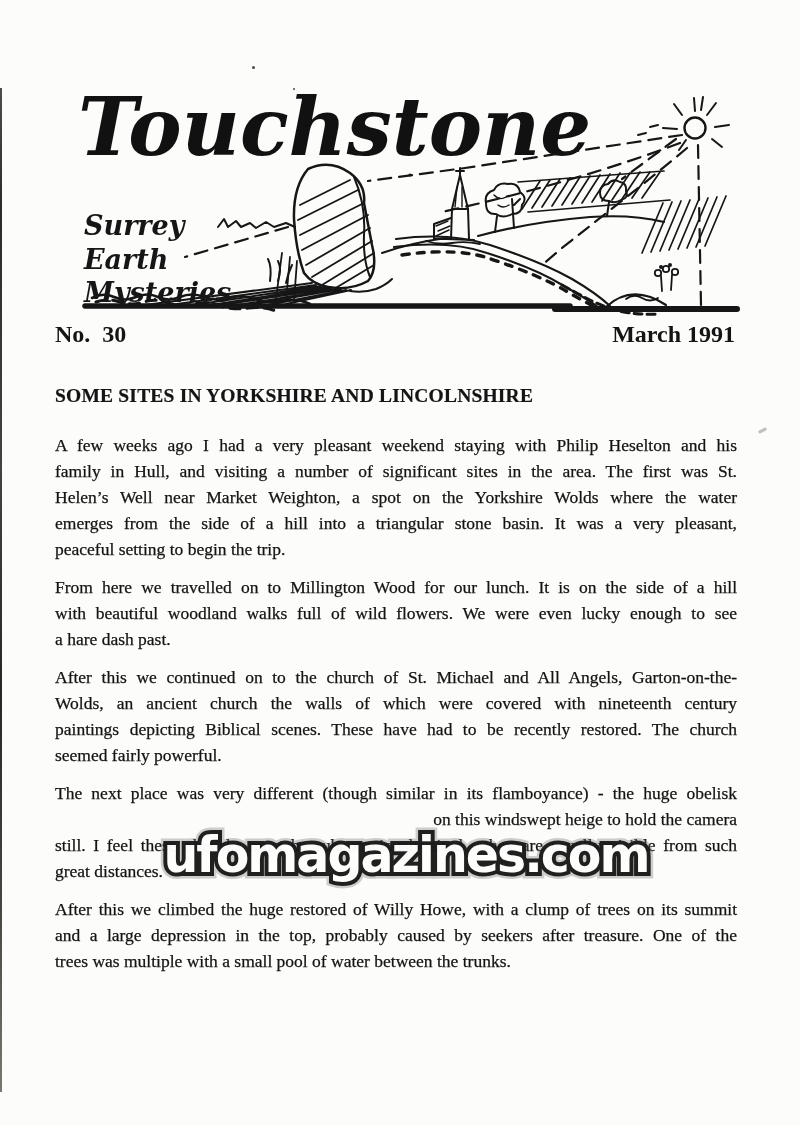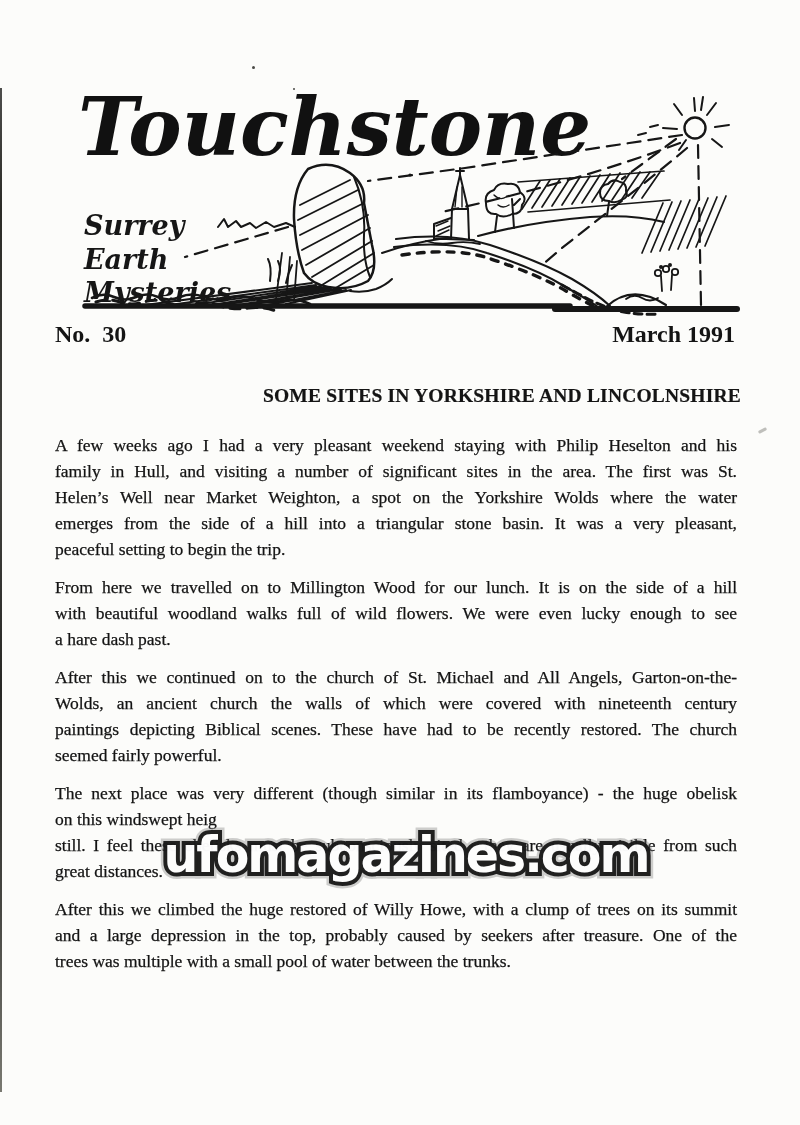--- a/index.html
+++ b/index.html
@@ -22,34 +22,34 @@
 
   .issue-row{
     position:absolute;left:55px;top:321px;width:680px;
     display:flex;justify-content:space-between;
     font-weight:bold;font-size:24px;line-height:26px;
   }
   .issue-row span{white-space:pre;}
 
   .heading{
     position:absolute;left:55px;top:383px;width:686px;
-    text-align:right;font-weight:bold;font-size:19.5px;line-height:26px;
+    text-align:left;font-weight:bold;font-size:19.5px;line-height:26px;
     letter-spacing:.2px;
     -webkit-text-stroke:.2px #111;
   }
 
   .bodycol{
     position:absolute;left:55px;top:432px;width:686px;
     font-size:17.5px;line-height:26px;
     -webkit-text-stroke:.25px #111;
   }
   .para{margin:0 4px 12px 0;}
   .tline{text-align:justify;text-align-last:justify;}
   .tline.last{text-align-last:left;}
-  .tline.gap{display:flex;justify-content:space-between;}
+  .tline.gap{display:flex;justify-content:flex-end;}
 
   .watermark-svg{position:absolute;left:0;top:820px;pointer-events:none;}
 </style>
 </head>
 <body>
 
 <div class="scan-edge"></div>
 <div class="speck" style="left:252px;top:66px;width:3px;height:3px;"></div>
 <div class="speck" style="left:293px;top:88px;width:2px;height:2px;"></div>
 <div class="smudge" style="left:758px;top:429px;"></div>
@@ -175,20 +175,21 @@
     <div class="para">
       <div class="tline">After this we continued on to the church of St. Michael and All Angels, Garton-on-the-</div>
       <div class="tline">Wolds, an ancient church the walls of which were covered with nineteenth century</div>
       <div class="tline">paintings depicting Biblical scenes.  These have had to be recently restored.  The church</div>
       <div class="tline last">seemed fairly powerful.</div>
     </div>
     <div class="para">
       <div class="tline">The next place was very different (though similar in its flamboyance) - the huge obelisk</div>
       <div class="tline gap">
         <span>on this windswept heig</span>
+        <span>e to hold the camera</span>
       </div>
       <div class="tline">still. I feel these obelisks must be subconsciously sited - they are usually visible from such</div>
       <div class="tline last">great distances.</div>
     </div>
     <div class="para">
       <div class="tline">After this we climbed the huge restored of Willy Howe, with a clump of trees on its summit</div>
       <div class="tline">and a large depression in the top, probably caused by seekers after treasure.  One of the</div>
       <div class="tline last">trees was multiple with a small pool of water between the trunks.</div>
     </div>
   </div>

